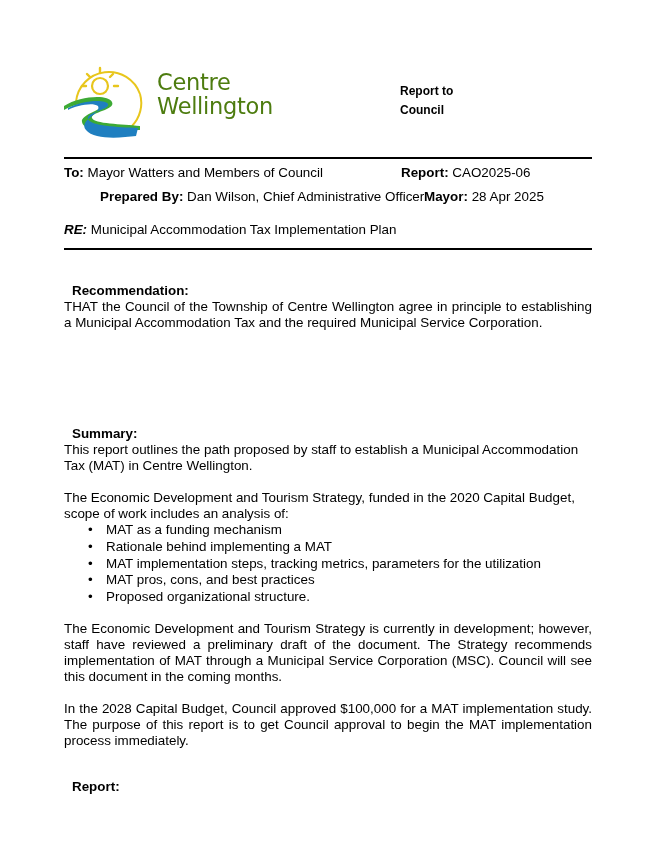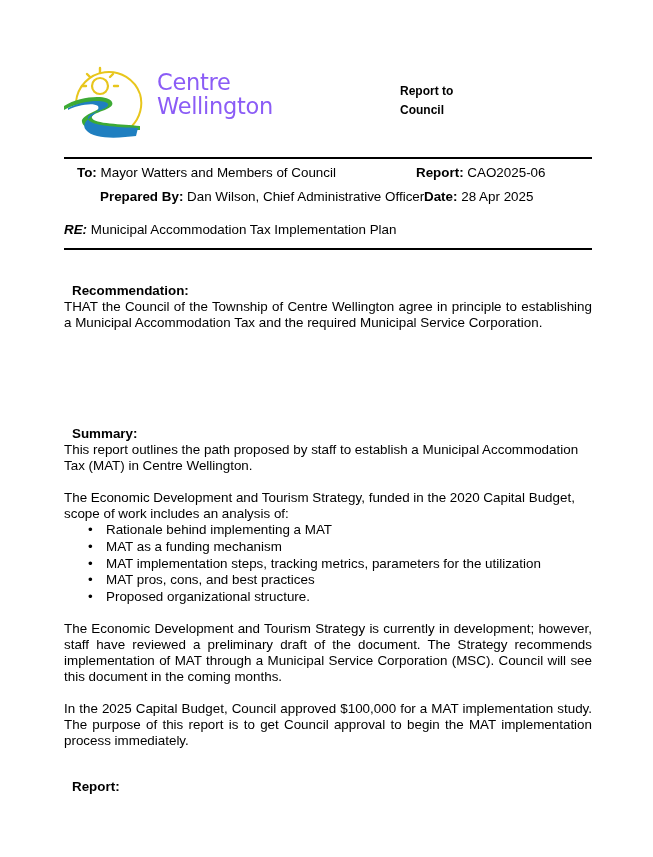--- a/index.html
+++ b/index.html
@@ -1,20 +1,20 @@
 <!DOCTYPE html>
 <html><head>
 <meta charset="utf-8">
 <style>
   html, body { margin: 0; padding: 0; background: #ffffff; }
   body { width: 653px; height: 857px; position: relative; overflow: hidden;
          font-family: "Liberation Sans", sans-serif; color: #000; font-size: 13.4px; }
   .logo { position: absolute; left: 62px; top: 64px; width: 220px; height: 80px; }
   .logo svg { position: absolute; left: 0; top: 0; }
-  .logo-text { position: absolute; left: 95px; top: 6px; color: #8b5cf6;
+  .logo-text { position: absolute; left: 95px; top: 6px; color: #4d7c0f;
                font-family: "DejaVu Sans", sans-serif; font-size: 22.5px; line-height: 24px; letter-spacing: -0.3px; }
   .title { position: absolute; left: 400px; top: 82px; width: 90px; 
            font-weight: bold; font-size: 12px; line-height: 19px; }
   .rule { position: absolute; left: 64px; width: 528px; height: 2px; background: #000; }
   .meta { position: absolute; font-size: 13.4px; line-height: 16px; white-space: nowrap; }
   .meta b { font-weight: bold; }
   .meta i { font-style: italic; font-weight: bold; }
   .section { position: absolute; left: 64px; width: 528px; font-size: 13.4px; line-height: 16px; }
   .h { font-weight: bold; margin-left: 8px; }
   .just { text-align: justify; text-align-last: left; }
@@ -46,59 +46,59 @@
   </div>
 </div>
 
 <div class="title">
   <div>Report to</div>
   <div>Council</div>
 </div>
 
 <div class="rule" style="top:157px;"></div>
 
-<div class="meta" style="left:77px; top:165px;">
+<div class="meta" style="left:64px; top:165px;">
   <b>To:</b><span> Mayor Watters and Members of Council</span>
 </div>
-<div class="meta" style="left:416px; top:165px;">
+<div class="meta" style="left:401px; top:165px;">
   <b>Report:</b><span> CAO2025-06</span>
 </div>
 <div class="meta" style="left:64px; top:189px;padding-left:36px;">
   <b>Prepared By:</b><span> Dan Wilson, Chief Administrative Officer</span>
 </div>
 <div class="meta" style="left:424px; top:189px;">
-  <b>Date:</b><span> 28 Apr 2025</span>
+  <b>Mayor:</b><span> 28 Apr 2025</span>
 </div>
 <div class="meta" style="left:64px; top:222px;">
   <i>RE:</i><span> Municipal Accommodation Tax Implementation Plan</span>
 </div>
 
 <div class="rule" style="top:248px;"></div>
 
 <div class="section" style="top:283px;">
   <div class="h">Recommendation:</div>
   <div class="just">THAT the Council of the Township of Centre Wellington agree in principle to establishing a Municipal Accommodation Tax and the required Municipal Service Corporation.</div>
   <div style="height:16px;"></div>
 </div>
 
 <div class="section" style="top:426px;">
   <div class="h">Summary:</div>
   <div>This report outlines the path proposed by staff to establish a Municipal Accommodation Tax (MAT) in Centre Wellington.</div>
   <div style="height:16px;"></div>
   <div>The Economic Development and Tourism Strategy, funded in the 2020 Capital Budget, scope of work includes an analysis of:</div>
   <ul>
+    <li>MAT as a funding mechanism</li>
     <li>Rationale behind implementing a MAT</li>
-    <li>MAT as a funding mechanism</li>
     <li>MAT implementation steps, tracking metrics, parameters for the utilization</li>
     <li>MAT pros, cons, and best practices</li>
     <li>Proposed organizational structure.</li>
   </ul>
 </div>
 
 <div class="section" style="top:621px;">
   <div class="just">The Economic Development and Tourism Strategy is currently in development; however, staff have reviewed a preliminary draft of the document. The Strategy recommends implementation of MAT through a Municipal Service Corporation (MSC). Council will see this document in the coming months.</div>
   <div style="height:16px;"></div>
-  <div class="just">In the 2025 Capital Budget, Council approved $100,000 for a MAT implementation study. The purpose of this report is to get Council approval to begin the MAT implementation process immediately.</div>
+  <div class="just">In the 2028 Capital Budget, Council approved $100,000 for a MAT implementation study. The purpose of this report is to get Council approval to begin the MAT implementation process immediately.</div>
 </div>
 
 <div class="section" style="top:779px;">
   <div class="h">Report:</div>
 </div>
 
 </body></html>

